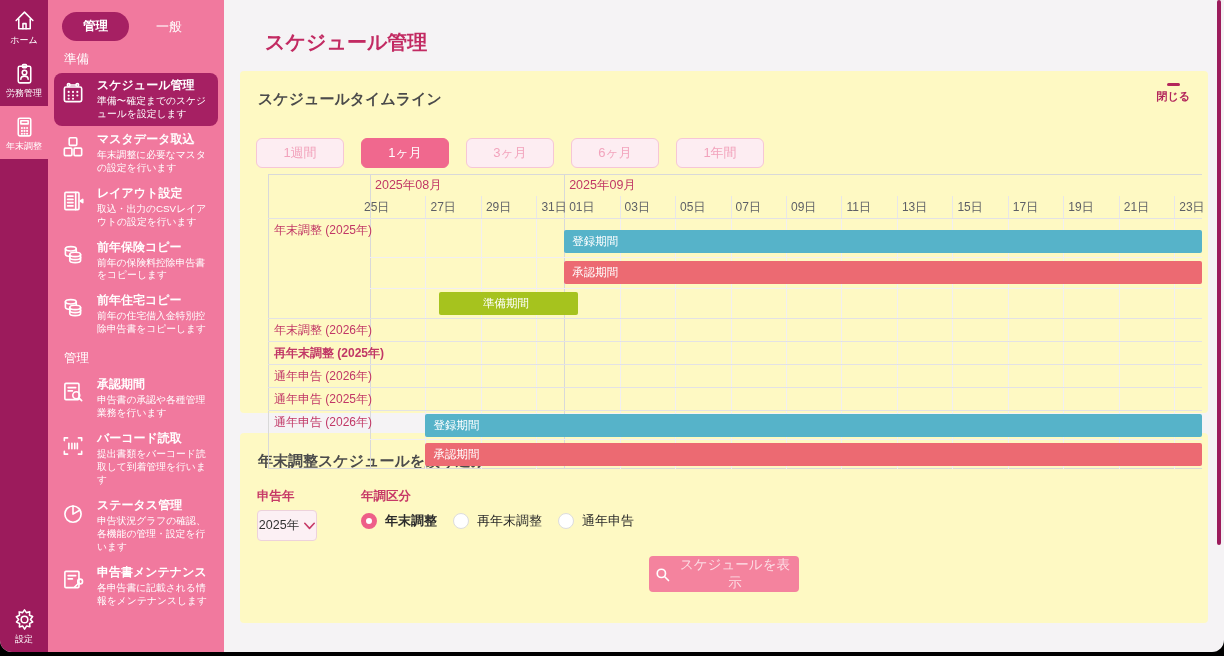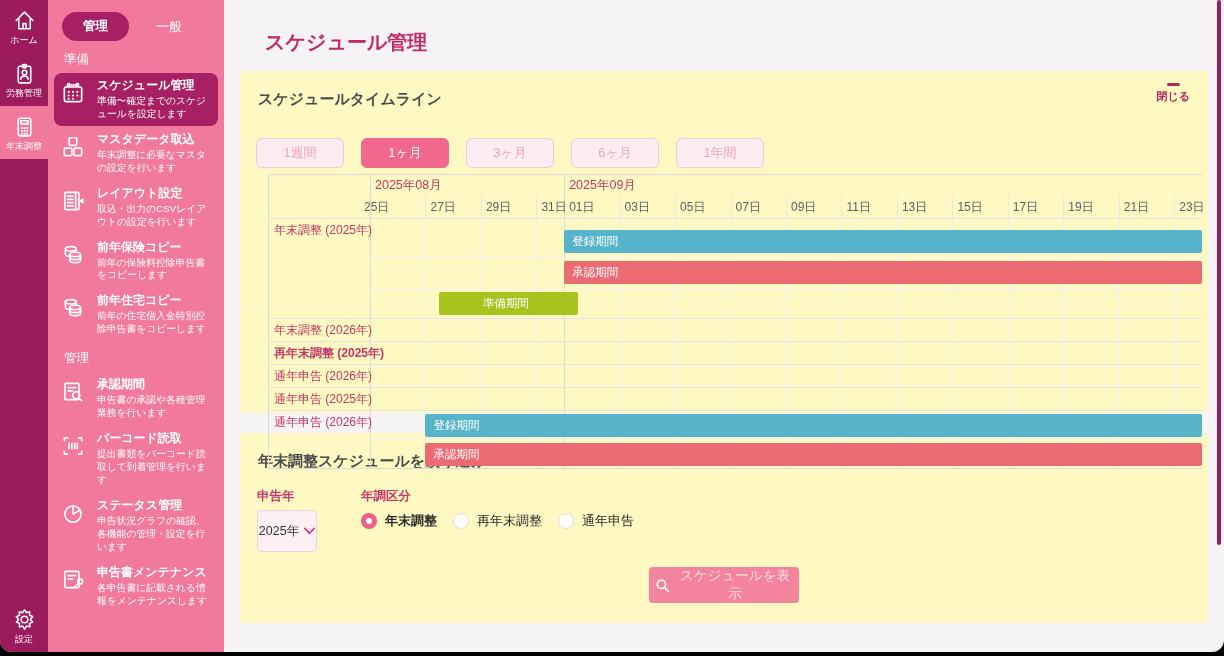--- a/index.html
+++ b/index.html
@@ -45,21 +45,21 @@
   .month-label{font-size:12.5px;color:#c13766;}
   .day-label{font-size:12px;color:#5d5f66;}
   .row-label{font-size:12px;color:#c13766;}
   .gbar{position:absolute;height:23px;border-radius:2px;color:#fff;font-size:11.5px;line-height:23px;padding-left:8px;box-sizing:border-box;overflow:hidden;white-space:nowrap;cursor:pointer;}
 
   
   .filter-card{margin-top:20px;padding:16px;height:190px;box-sizing:border-box;}
   .filter-row{display:flex;margin:19px 0 0 1px;}
   .field-label{color:#c73a67;font-size:12.5px;font-weight:bold;line-height:14px;}
   .year-field{width:104px;}
-  .select{margin-top:7px;width:60px;height:42px;background:#fcf0f4;border:1px solid #edd2db;border-radius:4px;display:flex;align-items:center;justify-content:center;gap:5px;font-size:12.5px;color:#333;cursor:pointer;box-sizing:border-box;}
+  .select{margin-top:7px;width:60px;height:31px;background:#fcf0f4;border:1px solid #edd2db;border-radius:4px;display:flex;align-items:center;justify-content:center;gap:5px;font-size:12.5px;color:#333;cursor:pointer;box-sizing:border-box;}
   .radios{display:flex;gap:16px;margin-top:9px;align-items:center;}
   .radio{display:flex;align-items:center;gap:8px;font-size:13px;color:#2b2b2b;cursor:pointer;}
   .radio .dot{width:16px;height:16px;border-radius:50%;background:#fff;border:1px solid #ddd;box-sizing:border-box;flex-shrink:0;}
   .radio.selected .dot{border:5px solid #ee5f88;}
   .radio.selected{font-weight:bold;}
   .actions{display:flex;justify-content:center;margin-top:15px;}
   .submit-btn{width:150px;height:36px;background:#f4839e;border:none;border-radius:4px;color:rgba(255,255,255,0.72);font-size:13.5px;display:flex;align-items:center;justify-content:center;gap:7px;cursor:pointer;font-family:inherit;}
   .submit-btn svg{flex-shrink:0;}
 
   .scroll-thumb{position:absolute;top:0;right:3px;width:4px;height:545px;background:#9c1b5c;border-radius:2px;z-index:30;}

